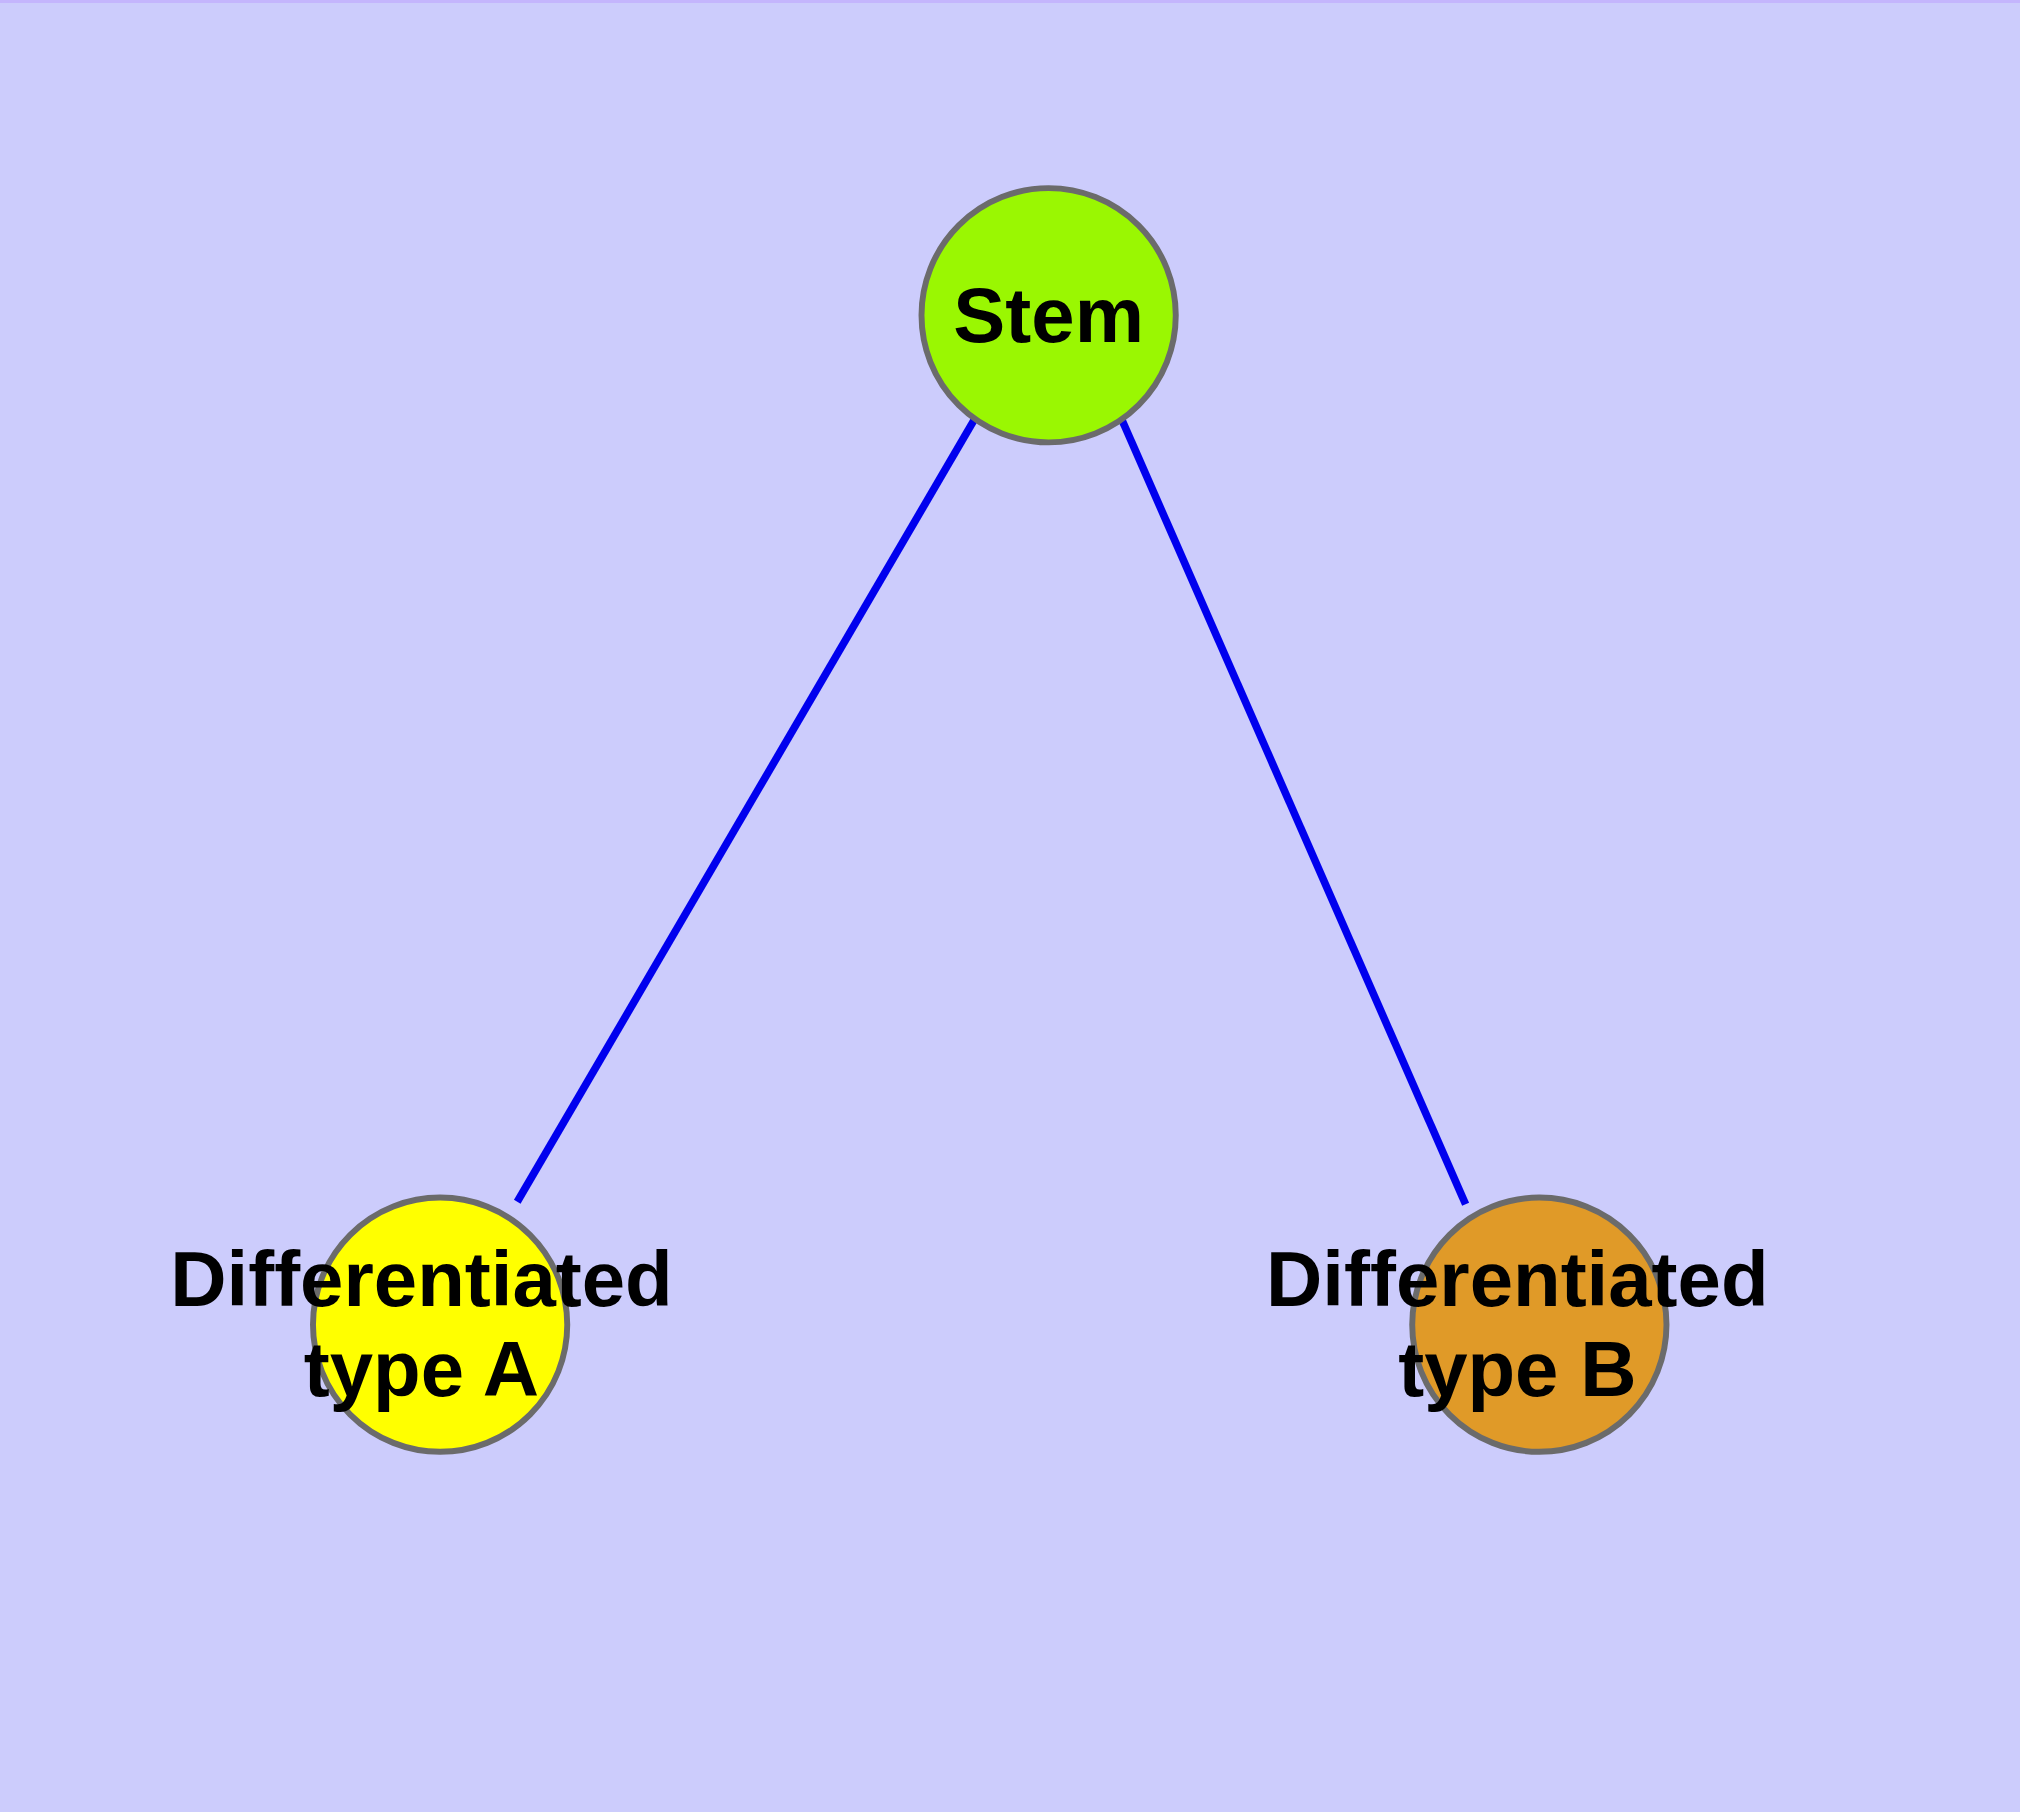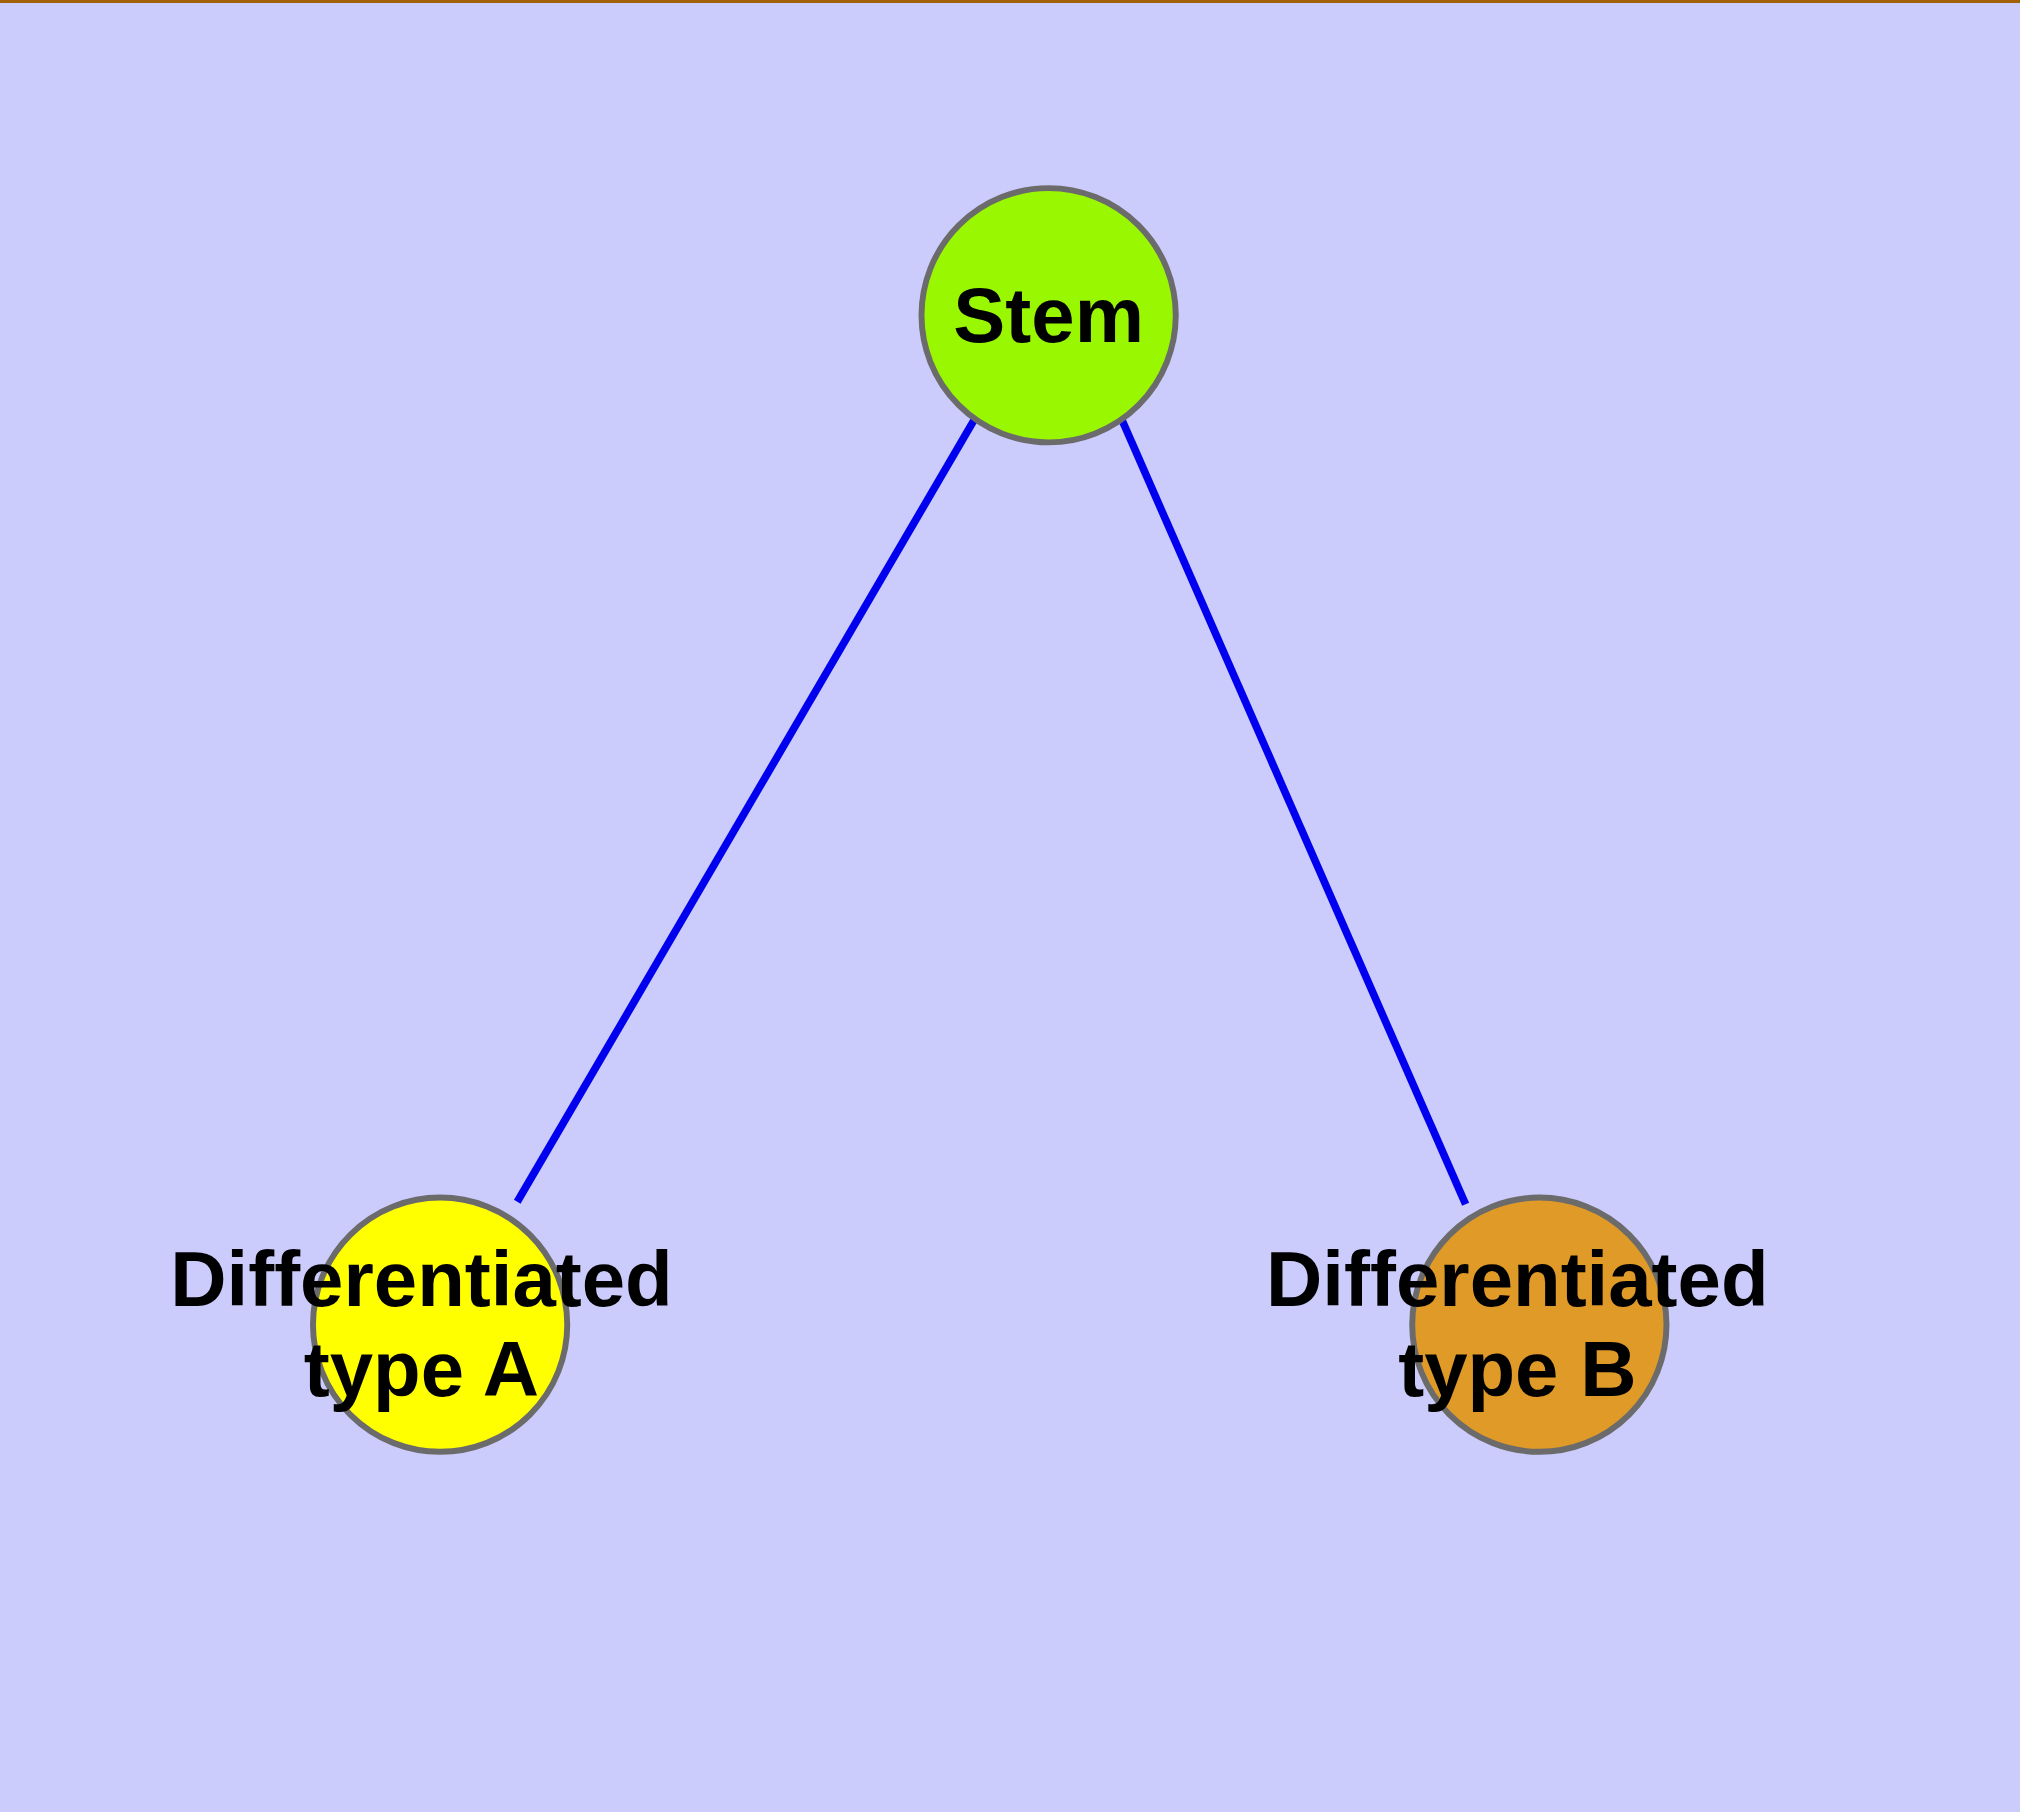--- a/index.html
+++ b/index.html
@@ -5,21 +5,21 @@
   html, body {
     margin: 0;
     padding: 0;
     background: #ffffff;
   }
   #stage {
     position: relative;
     width: 2021px;
     height: 1812px;
     overflow: hidden;
-    background: #a16207;
+    background: #c4b5fd;
     font-family: "Liberation Sans", sans-serif;
   }
   #canvas {
     position: absolute;
     left: 0;
     top: 3.4px;
     width: 2021px;
     height: 1809px;
     background: #ccccfc;
   }

